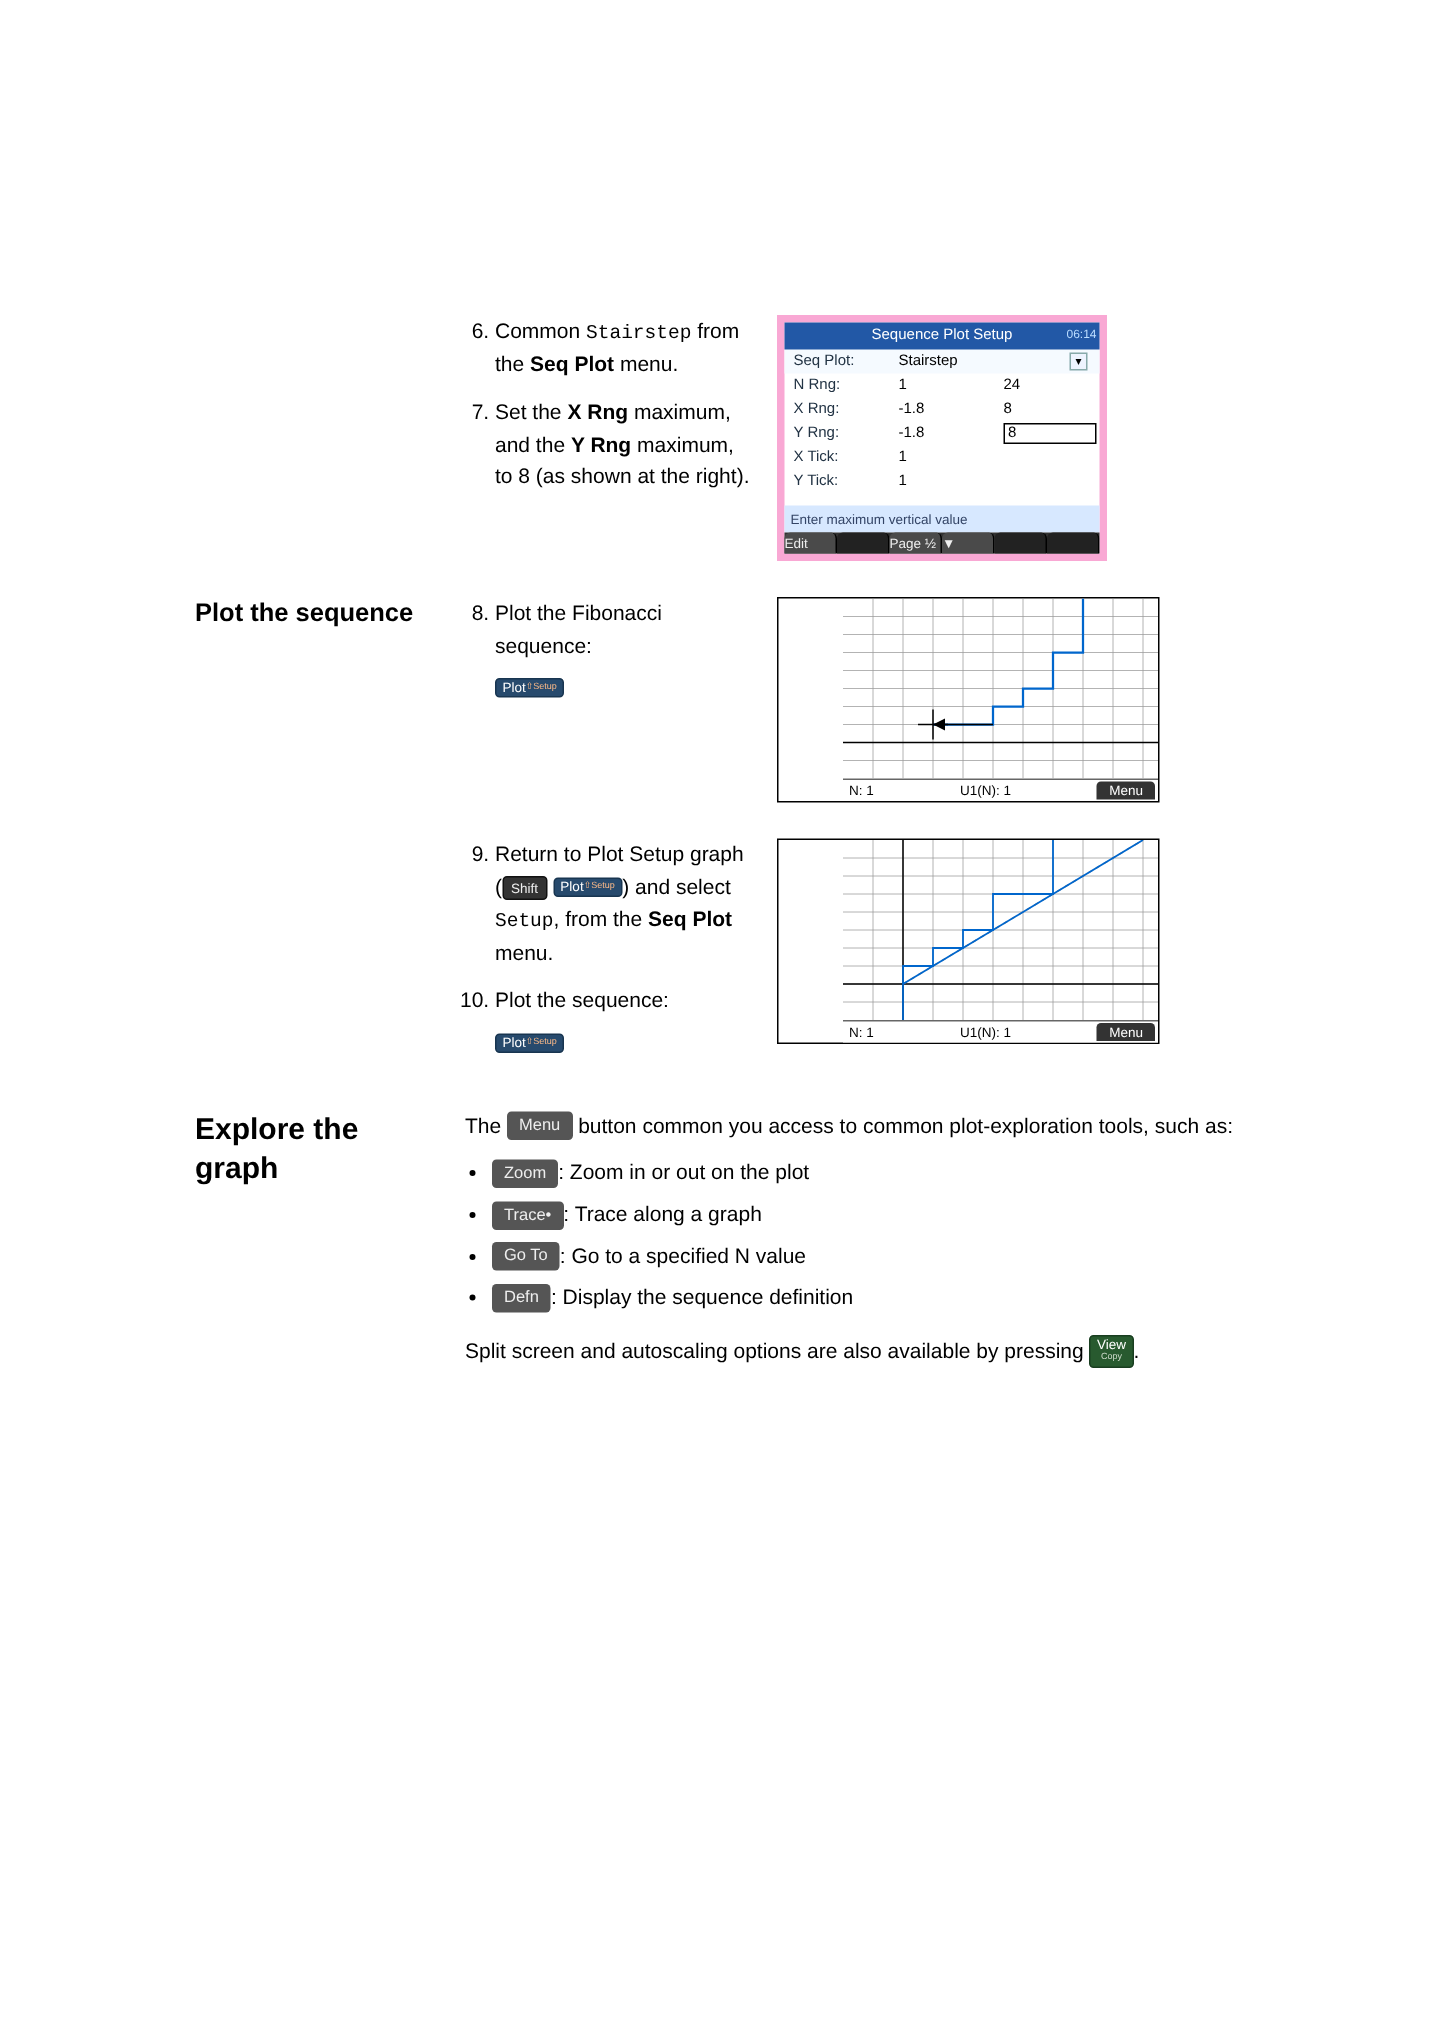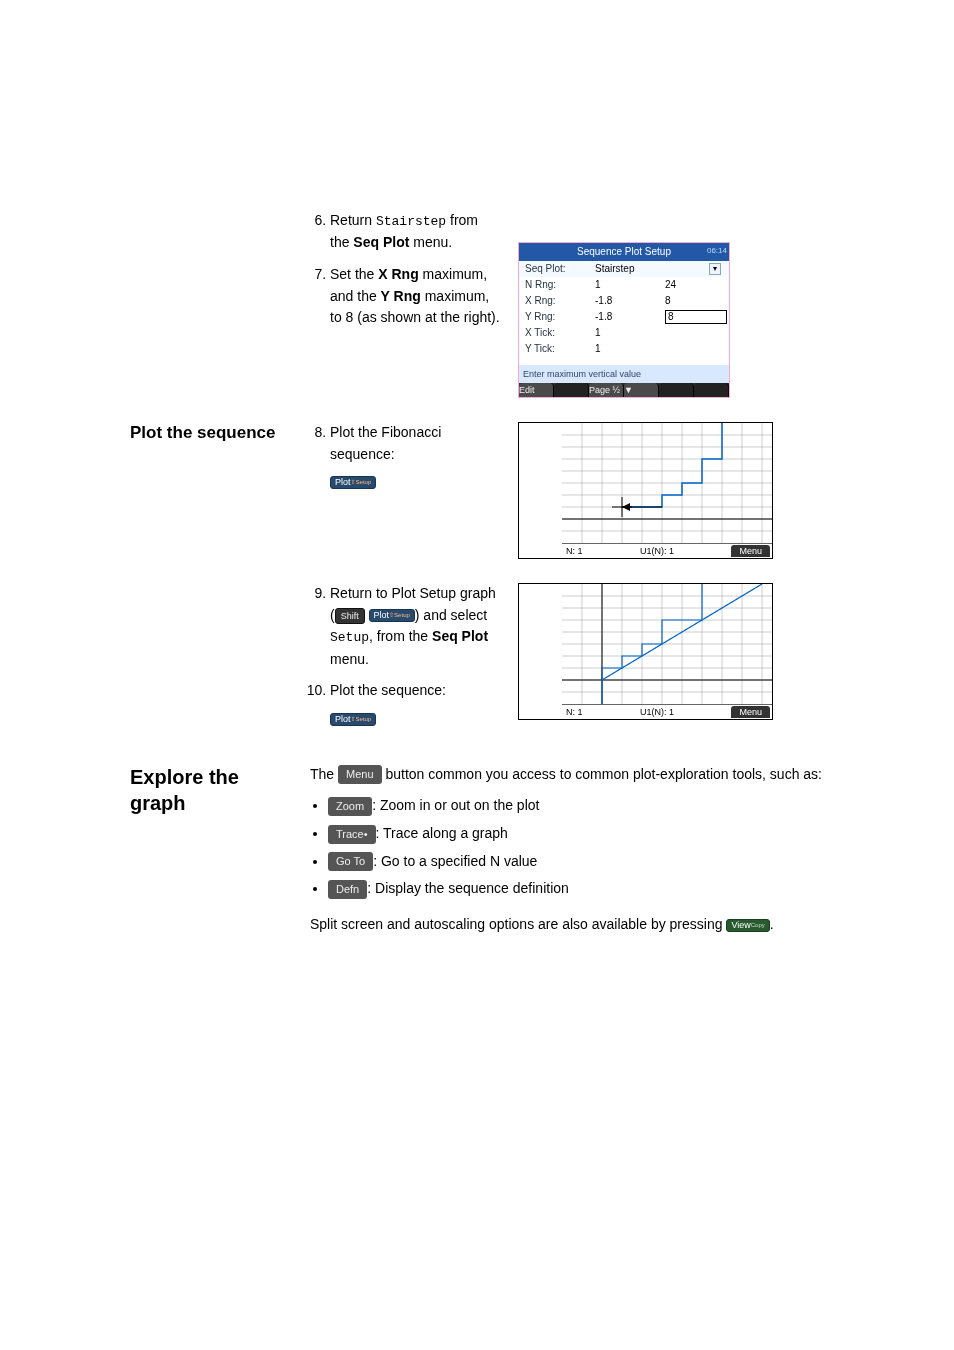--- a/index.html
+++ b/index.html
@@ -89,20 +89,21 @@
   }
   .key-shift {
     background: #333;
     border-color: #111;
     color: #eee;
   }
   .key-view {
     background: #285a2f;
     border-color: #193e20;
     display: inline-flex;
+    flex-direction: column;
     align-items: center;
     line-height: 9px;
     padding: 1px 4px;
   }
   .key-view .sub {
     font-size: 6px;
     color: #cfdccc;
   }
 
   
@@ -122,26 +123,25 @@
     margin: 8px 0 14px 18px;
     padding: 0;
   }
   ul.bullets li {
     margin-bottom: 6px;
     font-size: 14px;
   }
 
   
   .plot-setup {
-    border: 1px solid #f9a8d4;
+    border: 5px solid #f9a8d4;
     width: 210px;
     font-size: 10px;
     line-height: 14px;
     background: #fff;
-    margin-top: 32px;
   }
   .plot-setup .ps-title {
     background: #2258a6;
     color: #fff;
     font-size: 10px;
     text-align: center;
     padding: 2px 4px;
     position: relative;
   }
   .plot-setup .ps-clock {
@@ -250,21 +250,21 @@
 <body>
 
 <div class="page">
 
   <div class="row">
     <div class="sidecol"></div>
 
     <div class="textcol">
       <ol class="steps" start="6">
         <li>
-          <span>Return </span><span class="mono">Stairstep</span><span> from the </span><span class="bold">Seq Plot</span><span> menu.</span>
+          <span>Common </span><span class="mono">Stairstep</span><span> from the </span><span class="bold">Seq Plot</span><span> menu.</span>
         </li>
         <li>
           <span>Set the </span><span class="bold">X Rng</span><span> maximum, and the </span><span class="bold">Y Rng</span><span> maximum, to 8 (as shown at the right).</span>
         </li>
       </ol>
     </div>
 
     <div class="imgcol">
       <div class="plot-setup">
         <div class="ps-title">

